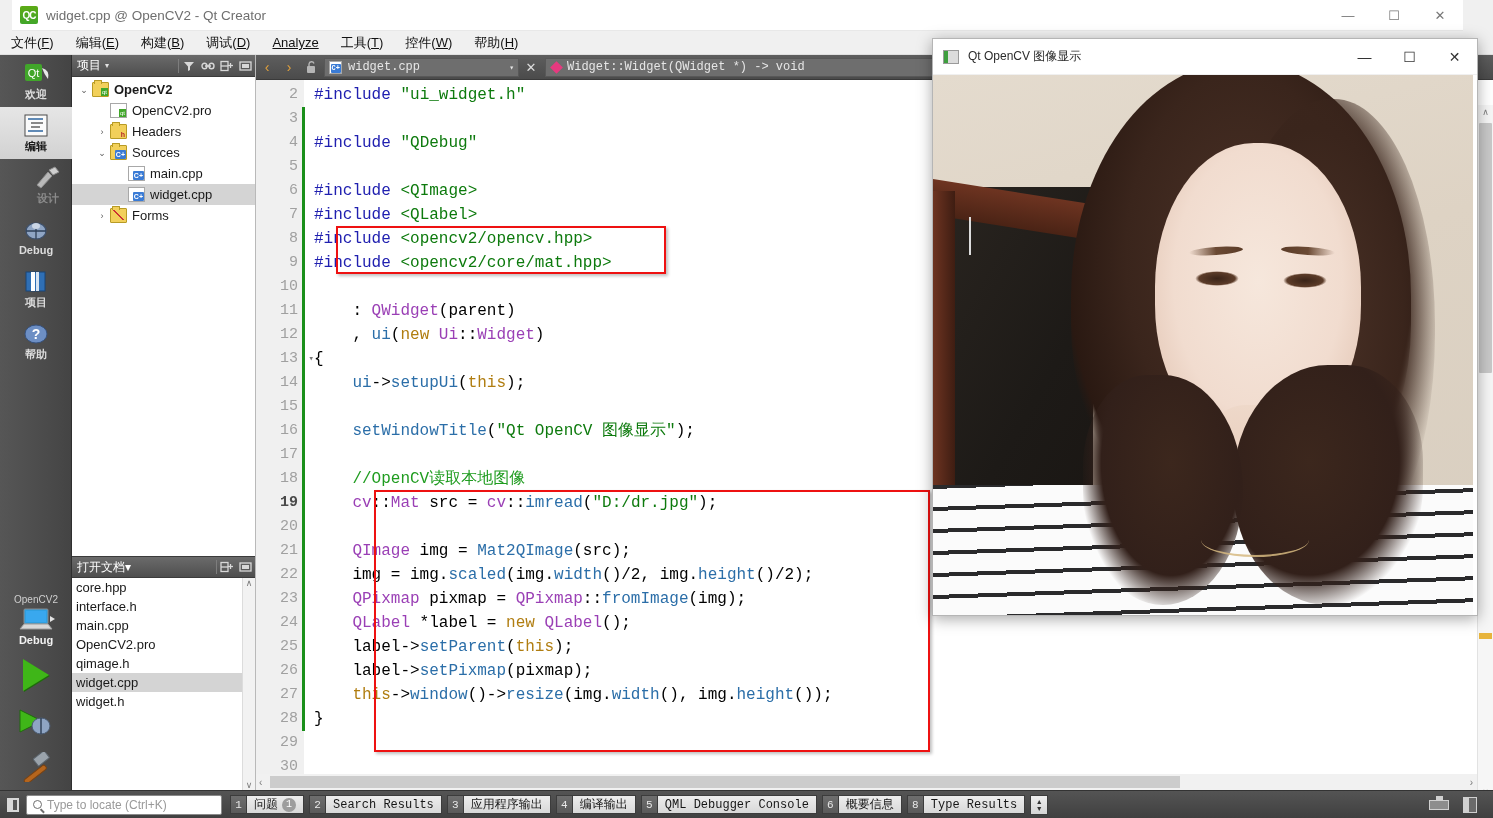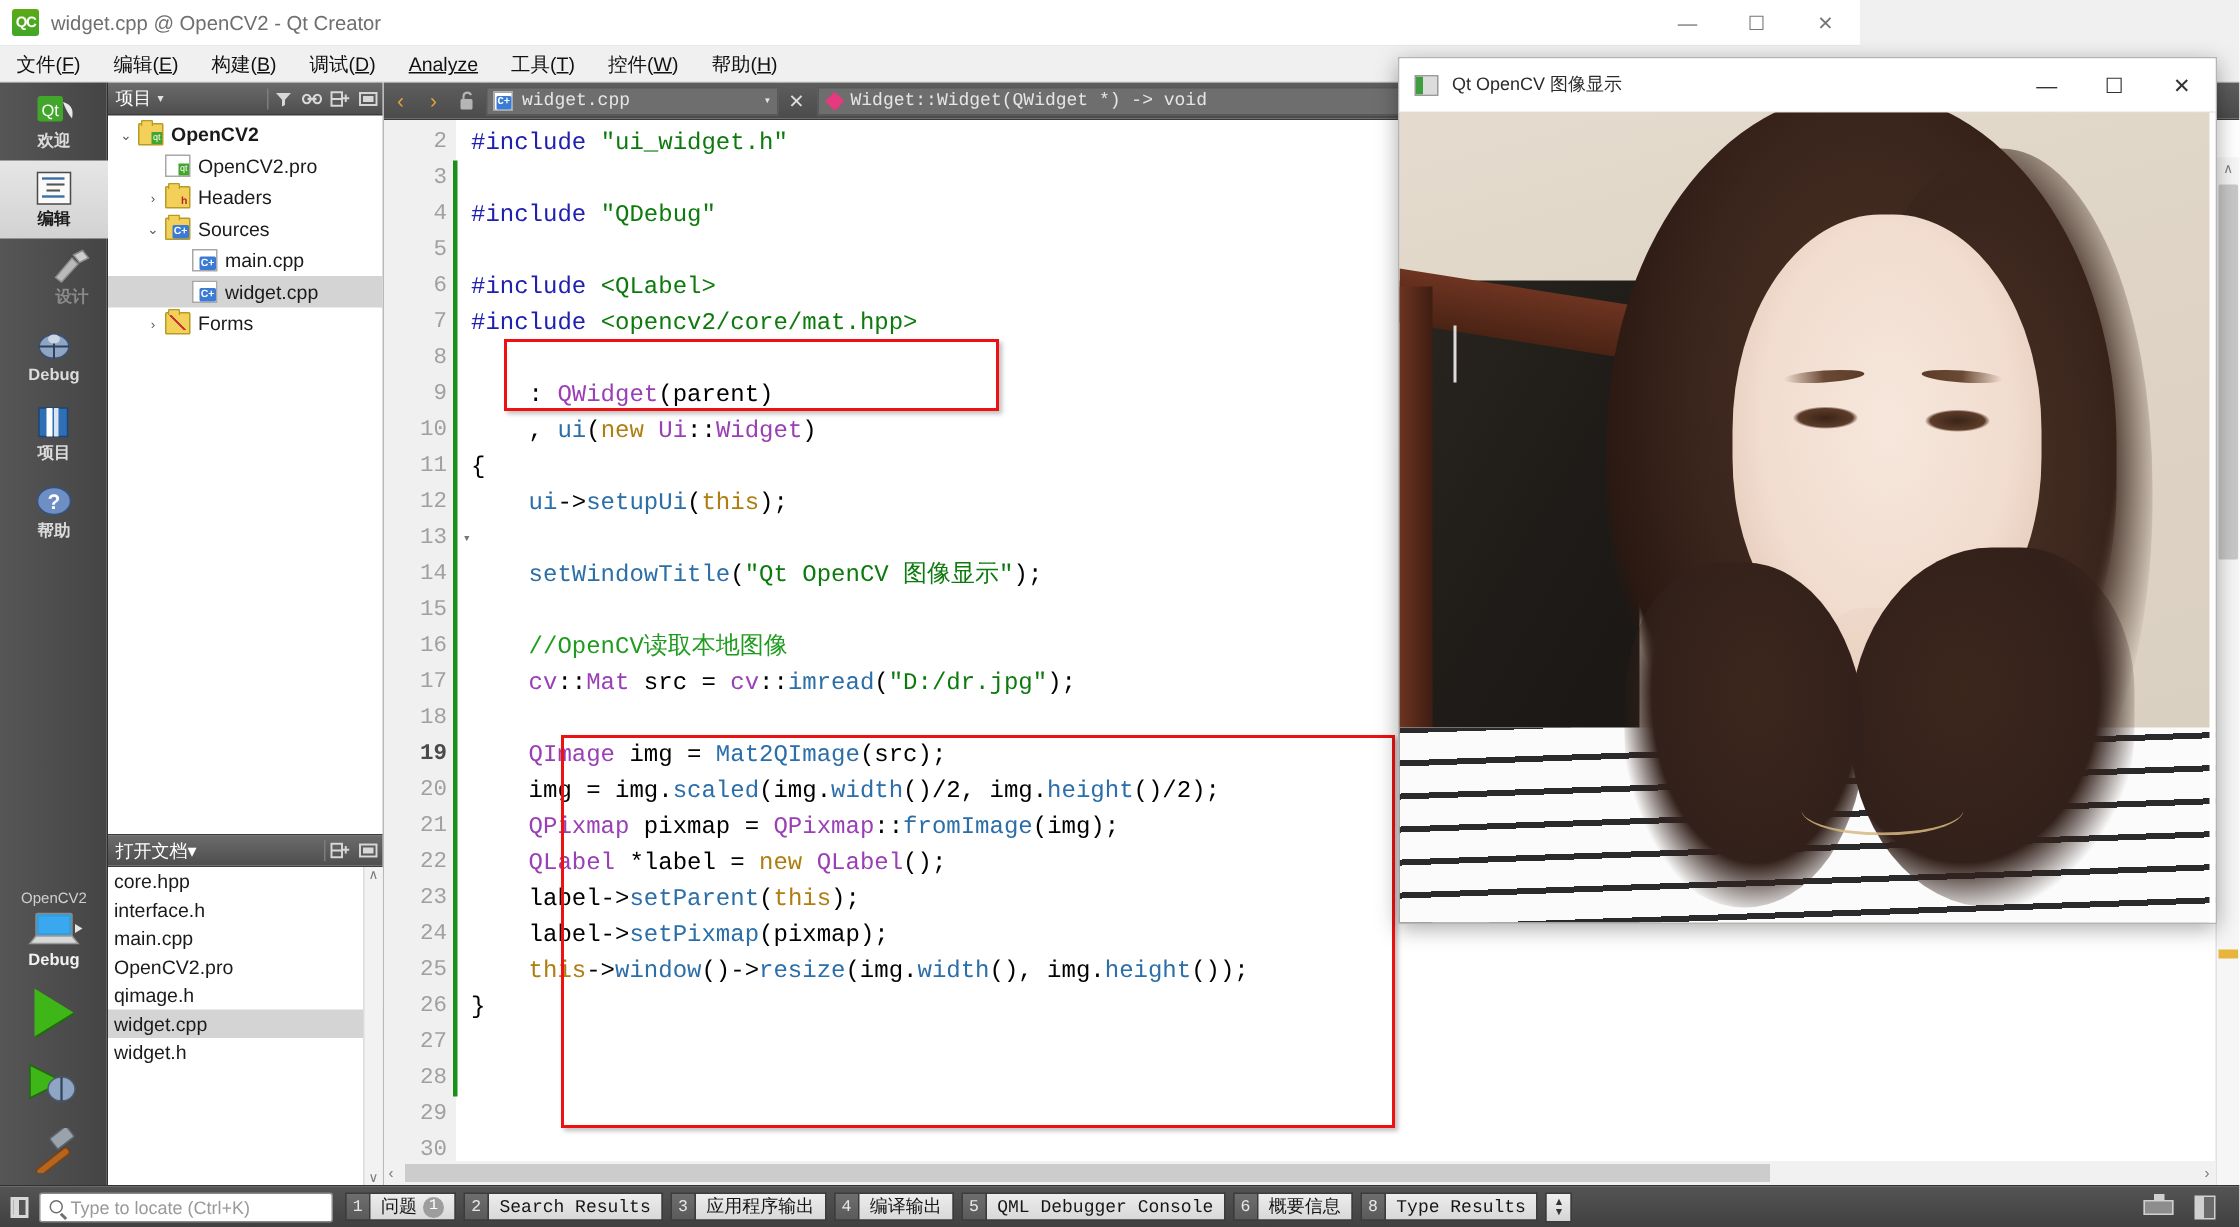--- a/index.html
+++ b/index.html
@@ -10,21 +10,21 @@
     background: #ffffff;
   }
   #app {
     position: relative;
     width: 1493px; height: 818px;
     background: #f0f0f0;
   }
 
   
   .titlebar {
-    position: absolute; left: 0; top: 0; width: 1240px; height: 31px;
+    position: absolute; left: 12px; top: 0; width: 1451px; height: 31px;
     background: #ffffff;
     border-bottom: 1px solid #e8e8e8;
     display: flex; align-items: center;
   }
   .qc-logo {
     width: 18px; height: 18px; margin-left: 8px; margin-right: 8px;
     background: linear-gradient(180deg,#5caa15 0%,#41a62a 100%);
     border-radius: 2px;
     color: #fff; font-size: 10px; font-weight: bold;
     display: flex; align-items: center; justify-content: center;
@@ -612,21 +612,23 @@
           <div class="gline">28</div>
           <div class="gline">29</div>
           <div class="gline">30</div>
           <div class="changebar" style="top: 27px; height: 624px;"></div>
         </div>
       <div class="code" id="code">
           <div class="cline"><span class="k-pre">#include </span><span class="k-str">"ui_widget.h"</span></div>
           <div class="cline"></div>
           <div class="cline"><span class="k-pre">#include </span><span class="k-str">"QDebug"</span></div>
           <div class="cline"></div>
+          <div class="cline"><span class="k-pre">#include </span><span class="k-str">&lt;QImage&gt;</span></div>
           <div class="cline"><span class="k-pre">#include </span><span class="k-str">&lt;QLabel&gt;</span></div>
+          <div class="cline"><span class="k-pre">#include </span><span class="k-str">&lt;opencv2/opencv.hpp&gt;</span></div>
           <div class="cline"><span class="k-pre">#include </span><span class="k-str">&lt;opencv2/core/mat.hpp&gt;</span></div>
           <div class="cline"></div>
           <div class="cline"><span class="k-plain">    : </span><span class="k-cls">QWidget</span><span class="k-plain">(parent)</span></div>
           <div class="cline"><span class="k-plain">    , </span><span class="k-fn">ui</span><span class="k-plain">(</span><span class="k-kw">new</span><span class="k-plain"> </span><span class="k-cls">Ui</span><span class="k-plain">::</span><span class="k-cls">Widget</span><span class="k-plain">)</span></div>
           <div class="cline"><span class="k-plain">{</span></div>
           <div class="cline"><span class="k-plain">    </span><span class="k-fn">ui</span><span class="k-plain">-&gt;</span><span class="k-fn">setupUi</span><span class="k-plain">(</span><span class="k-kw">this</span><span class="k-plain">);</span></div>
           <div class="cline"></div>
           <div class="cline"><span class="k-plain">    </span><span class="k-fn">setWindowTitle</span><span class="k-plain">(</span><span class="k-str">"Qt OpenCV 图像显示"</span><span class="k-plain">);</span></div>
           <div class="cline"></div>
           <div class="cline"><span class="k-cmt">    //OpenCV读取本地图像</span></div>

